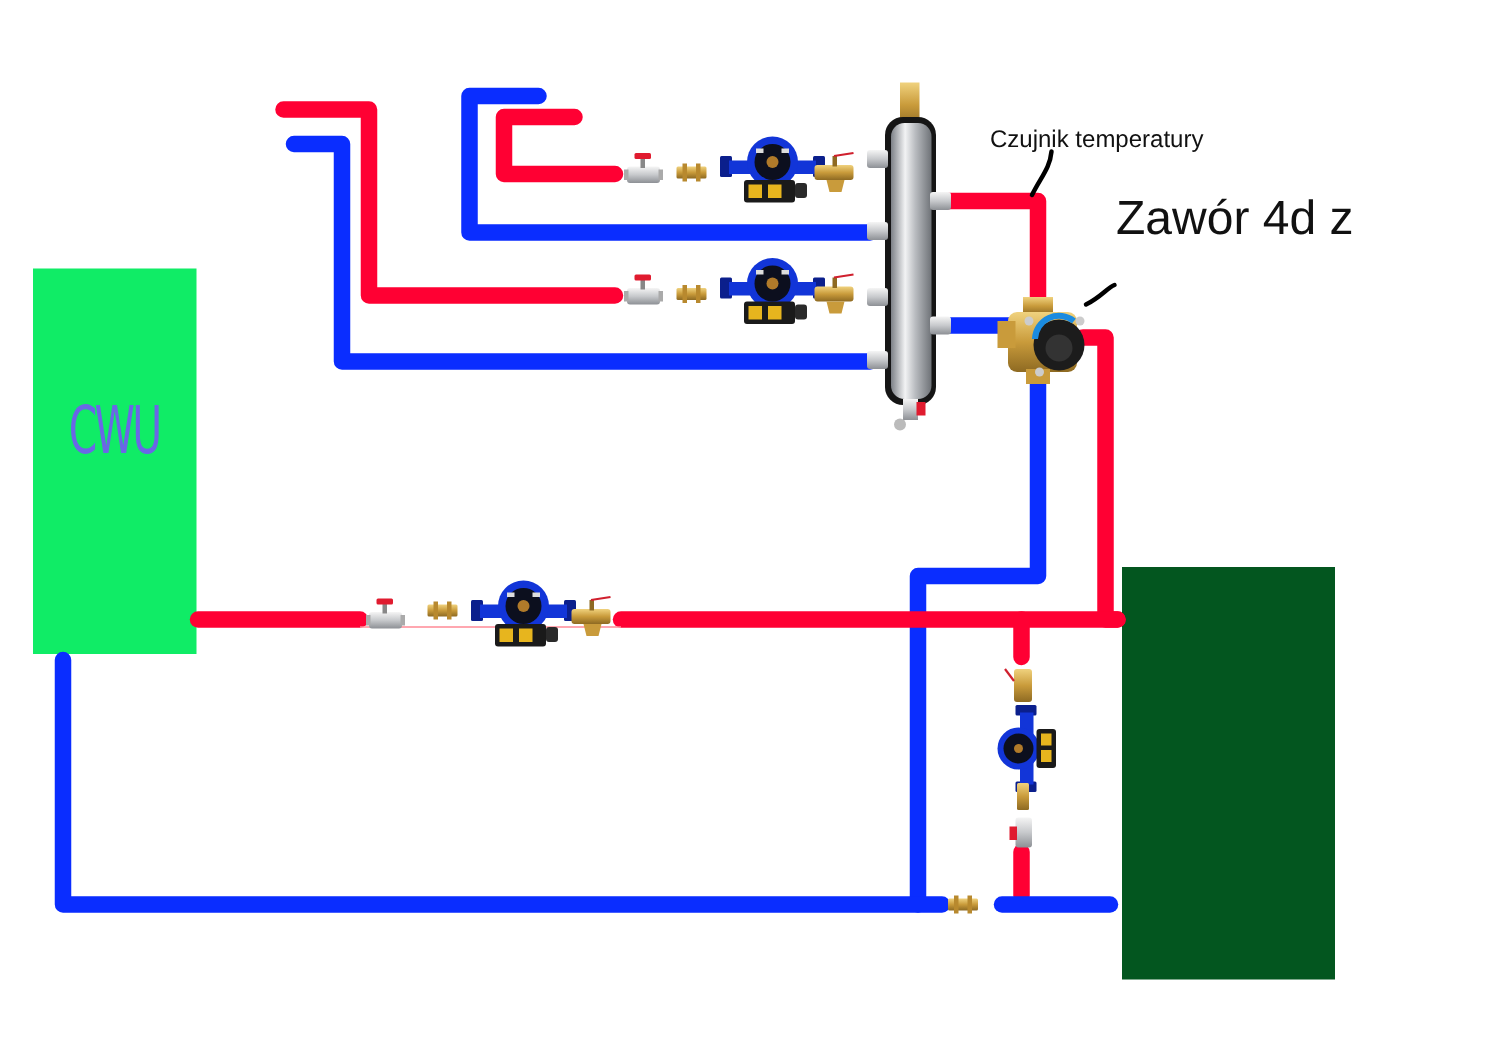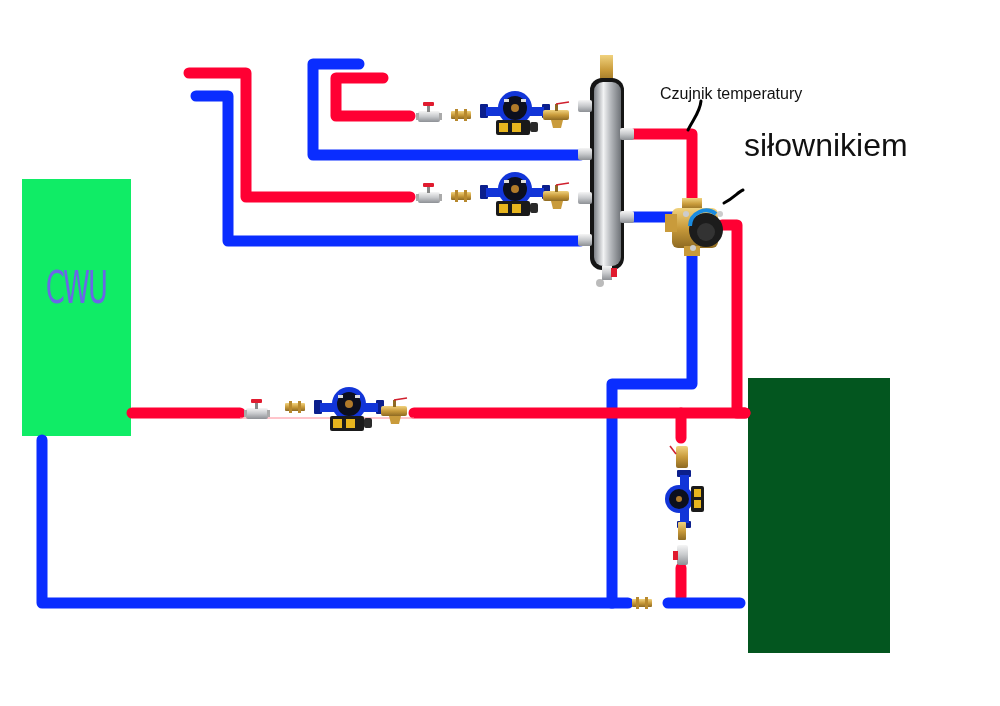--- a/index.html
+++ b/index.html
@@ -172,15 +172,15 @@
     <circle cx="720" cy="214" r="3" fill="#ccc"></circle>
     <circle cx="693" cy="248" r="3" fill="#ccc"></circle>
   </g>
 
   <path d="M701 101 C700 112 694 118 688 130" stroke="#000" stroke-width="3" fill="none" stroke-linecap="round"></path>
   <path d="M743 190 C738 192 734 198 724 203" stroke="#000" stroke-width="3" fill="none" stroke-linecap="round"></path>
 </svg>
 
 <div class="lbl" id="sensor-label">Czujnik temperatury</div>
 <div class="lbl" id="valve-label">
-  <div>siłownikiem</div>
+  <div>Zawór 4d z</div>
 </div>
 <div id="cwu-label" style="color:#6a67e6;">CWU</div>
 
 </body></html>

